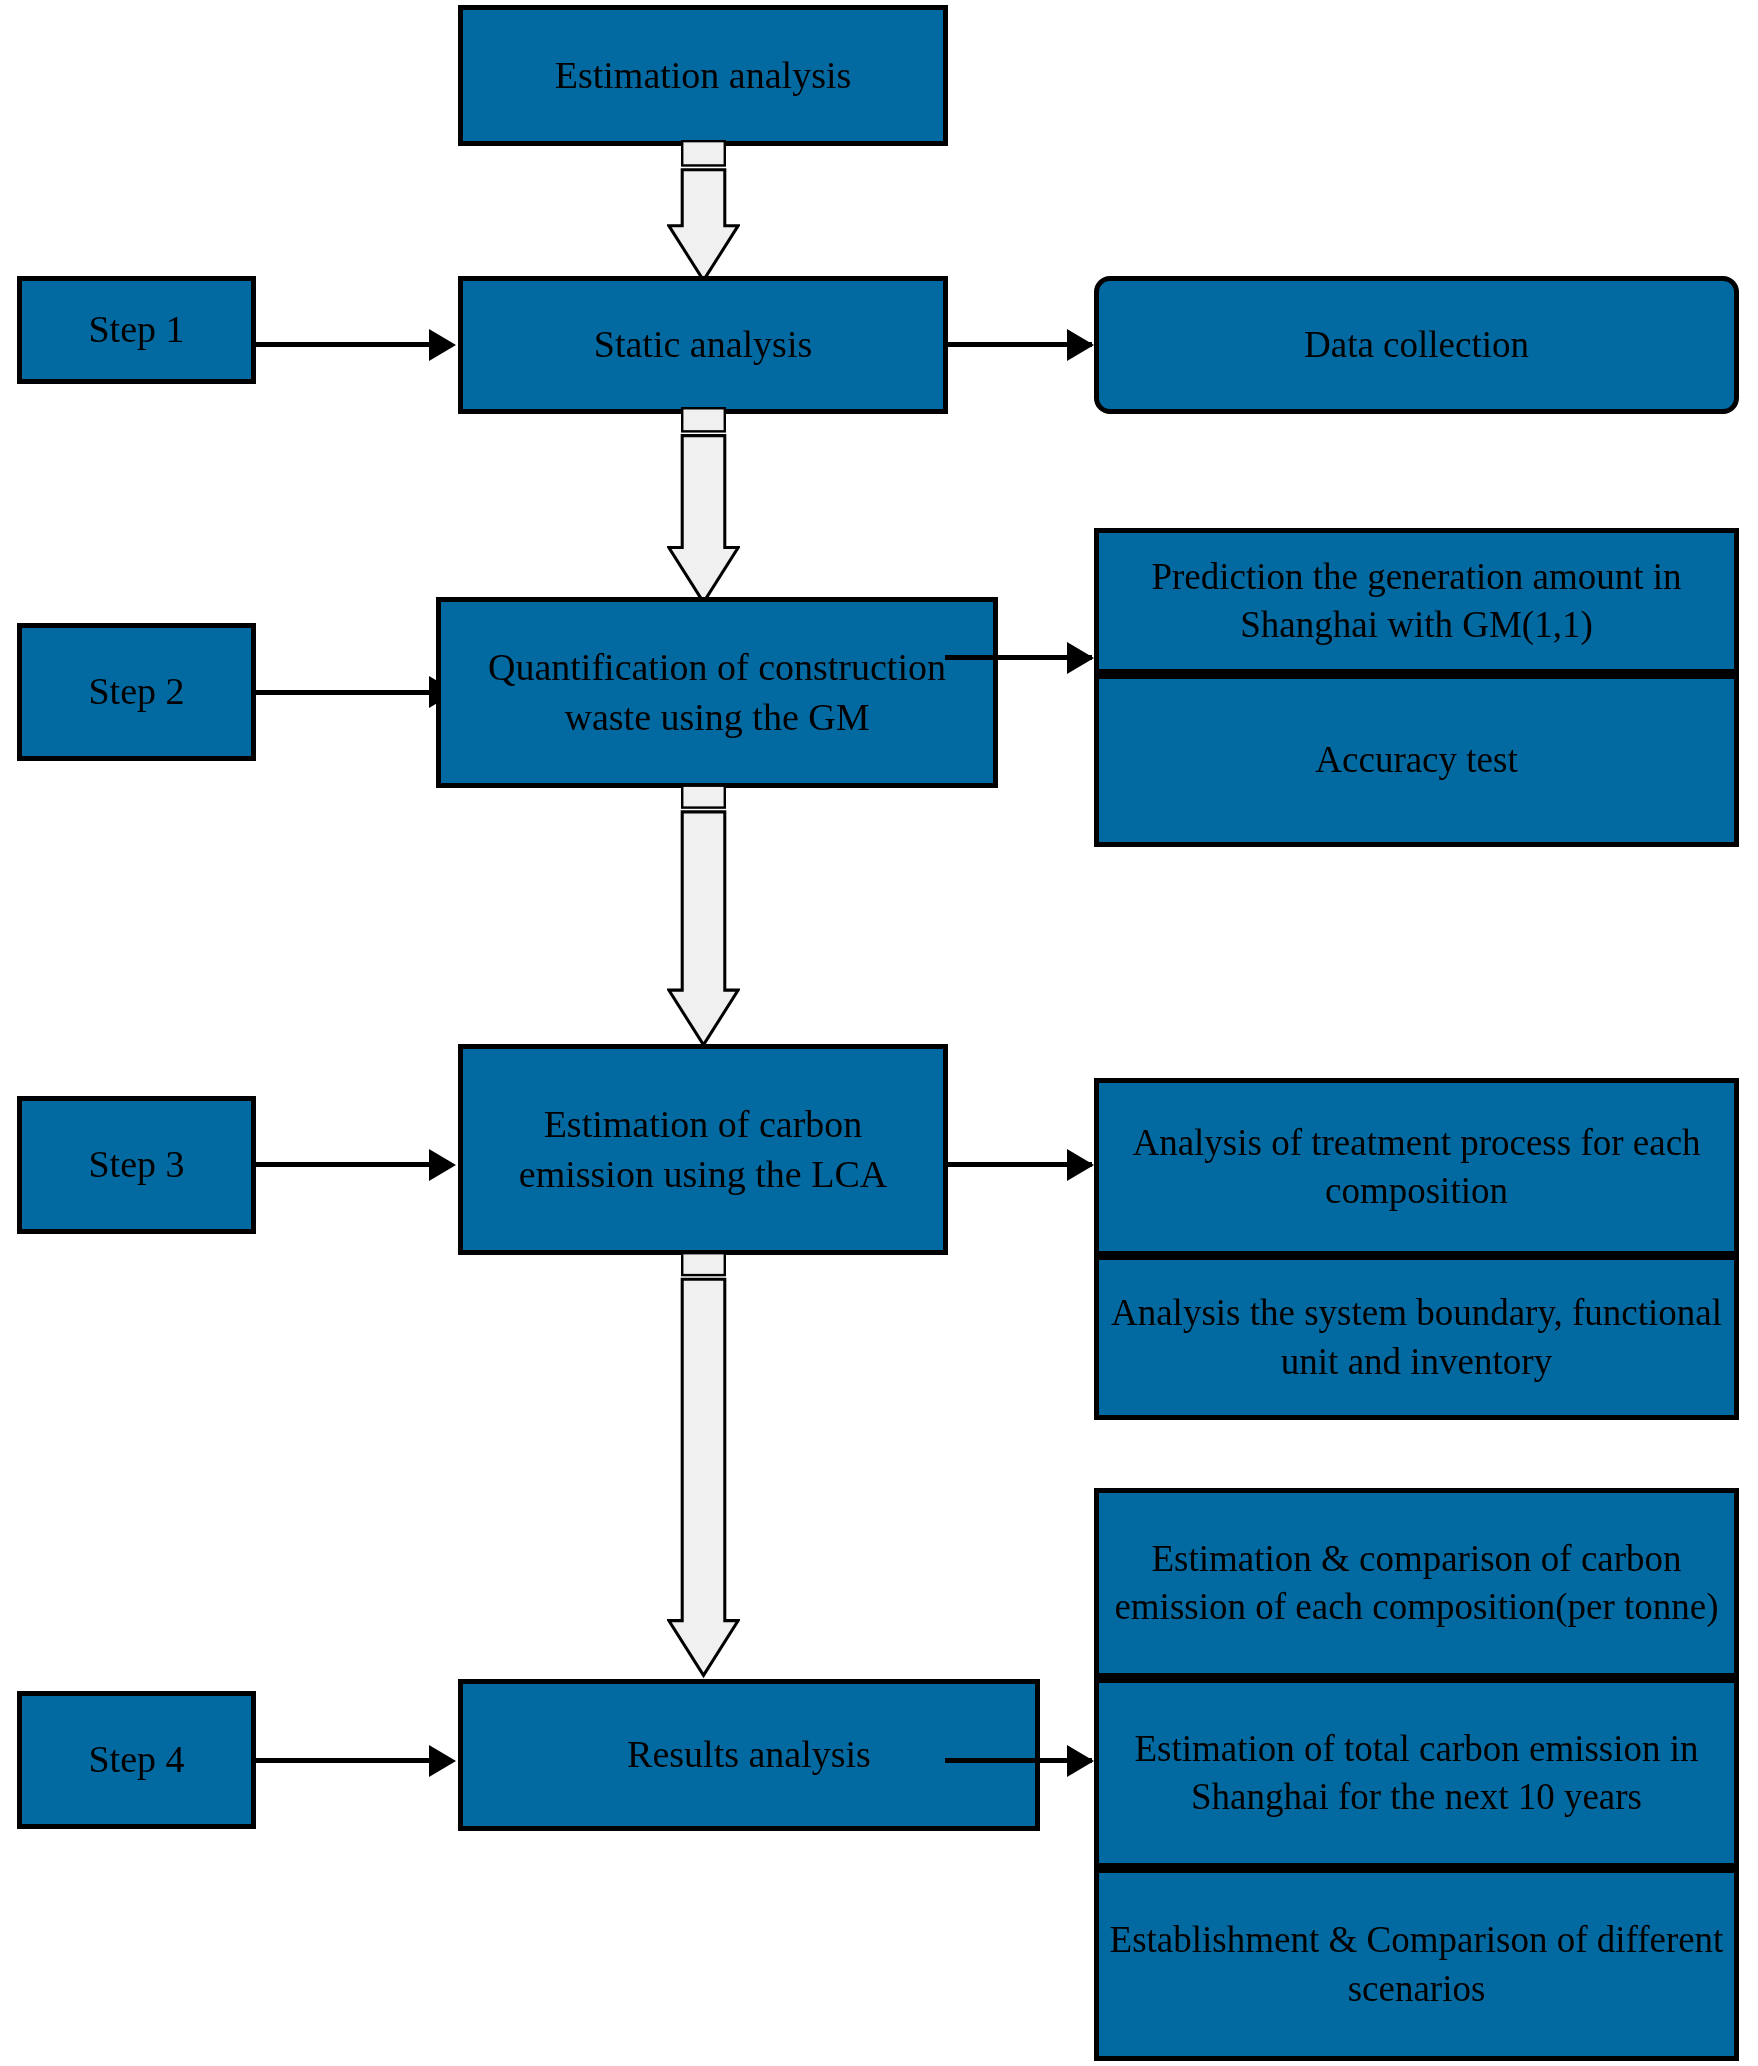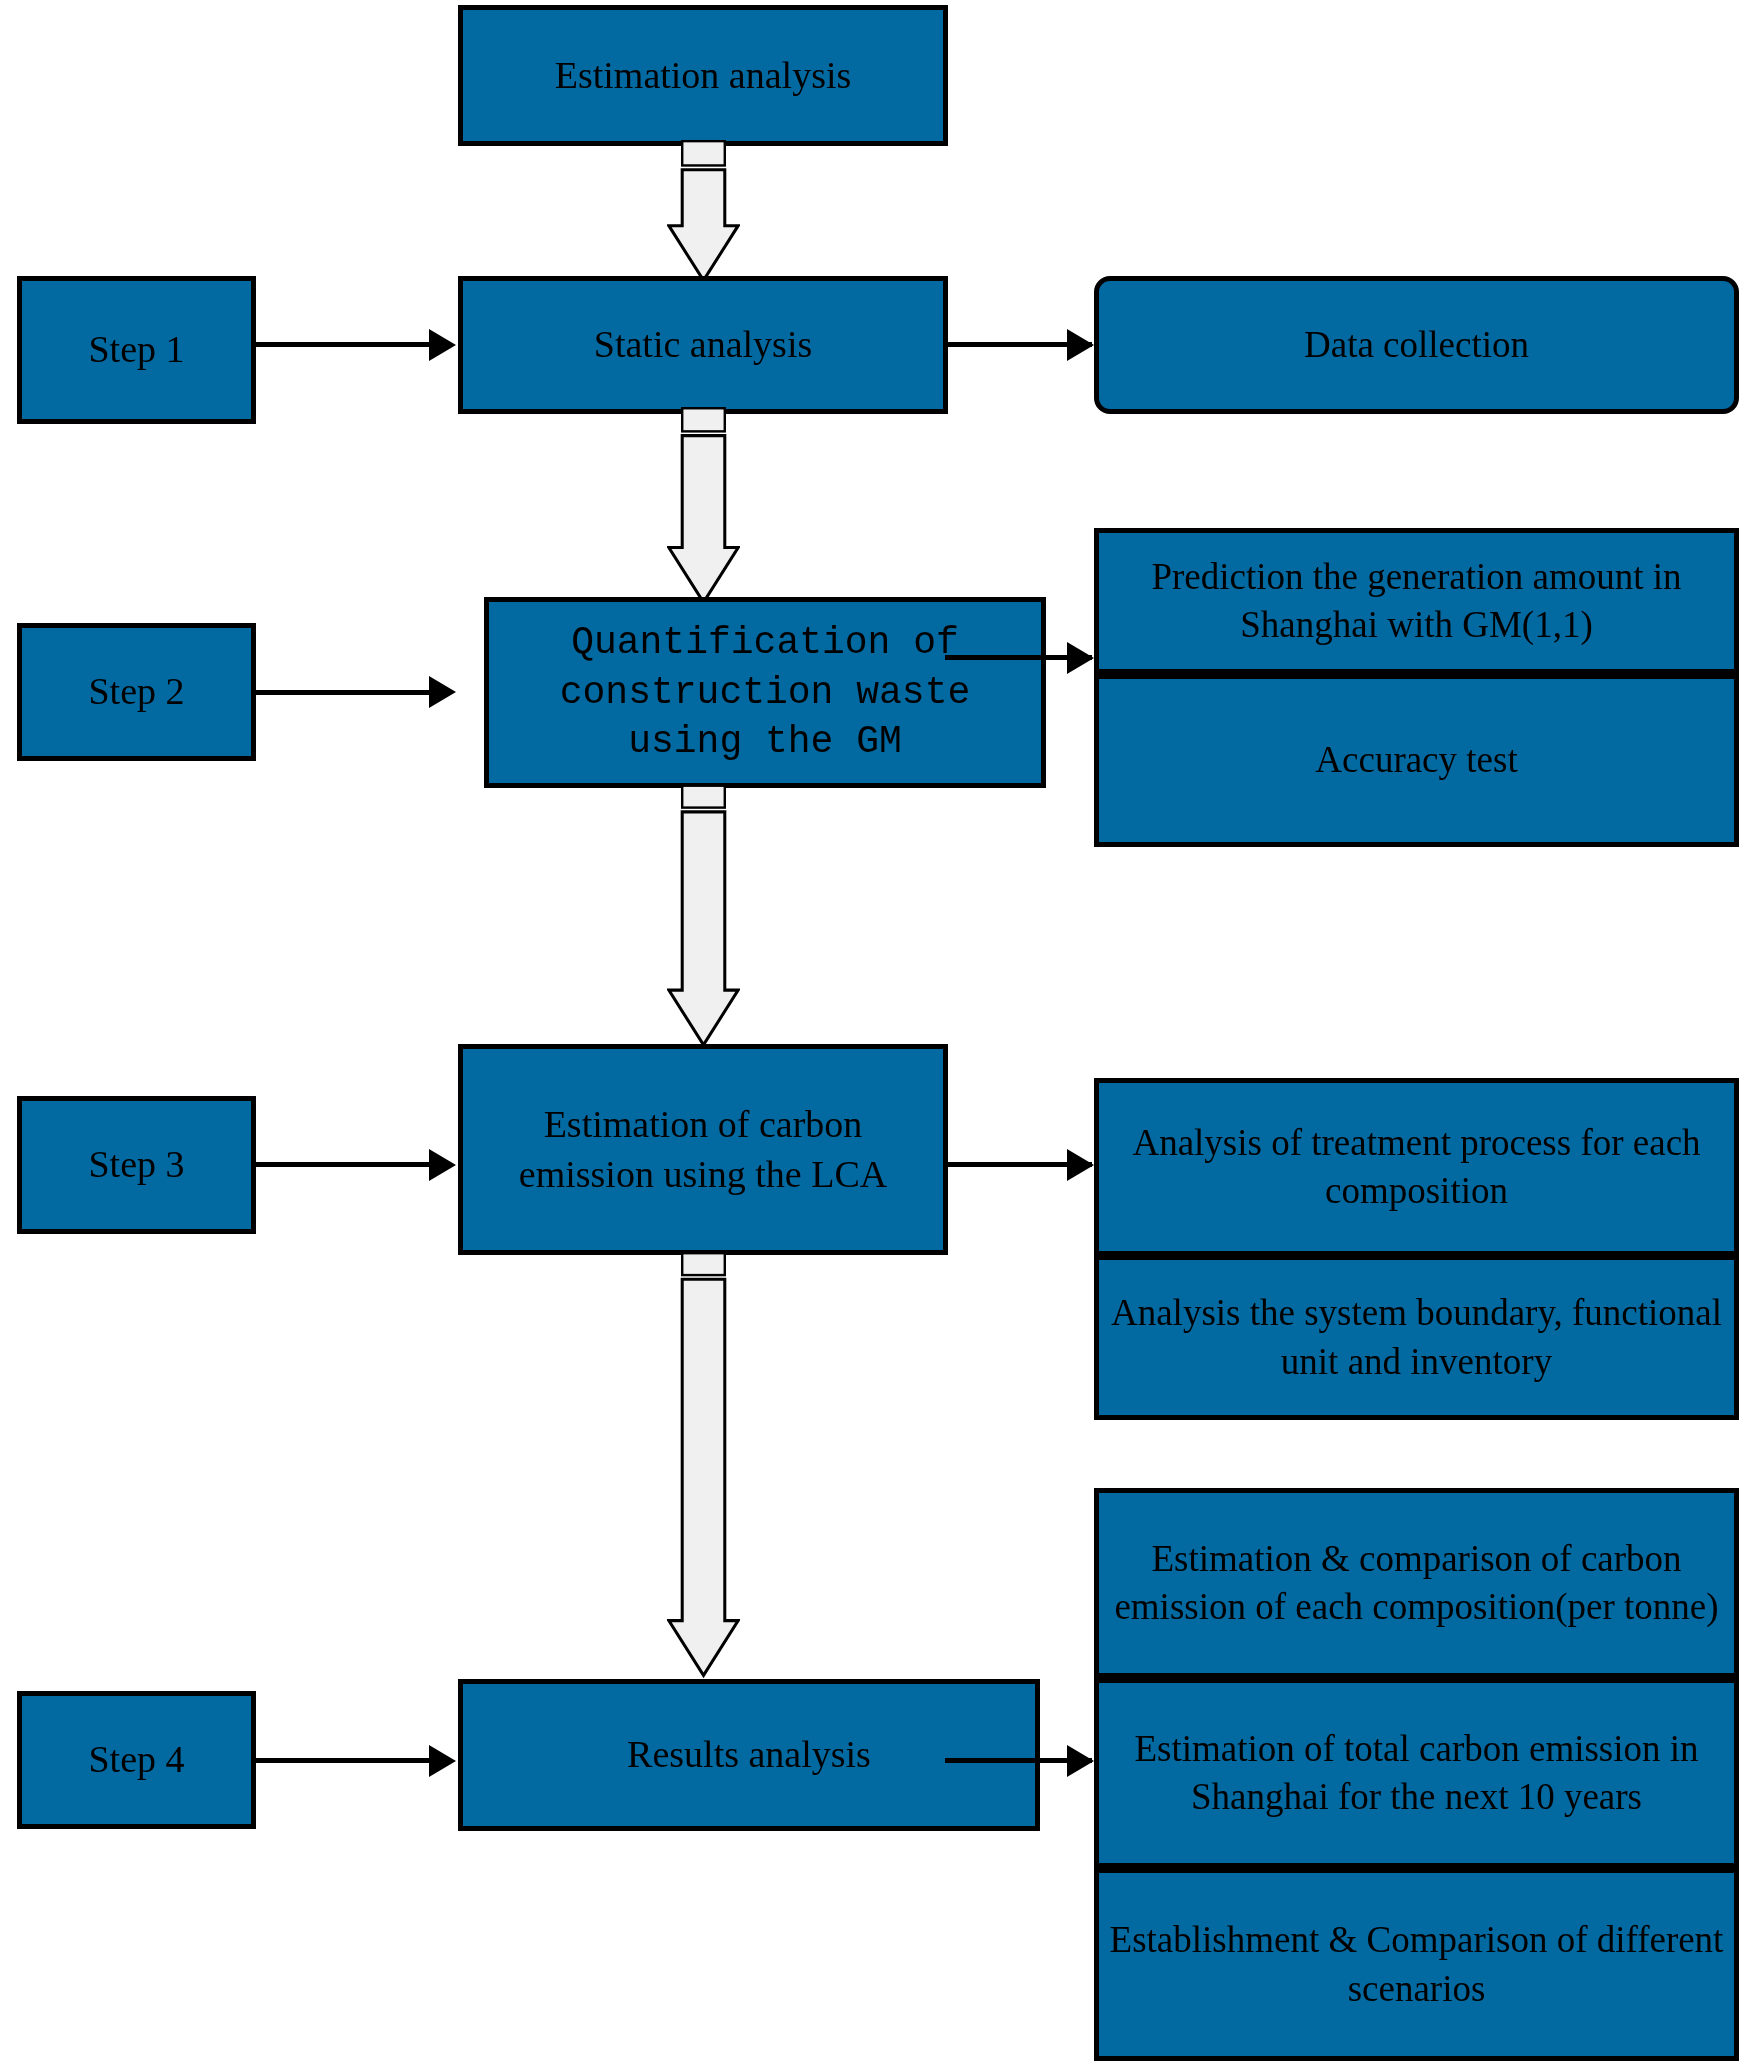--- a/index.html
+++ b/index.html
@@ -60,21 +60,21 @@
     <span>Estimation analysis</span>
   </div>
 
   <div class="blockarrow" style="left:667px; top:140px;">
     <svg width="73" height="144" viewBox="0 0 120 235" xmlns="http://www.w3.org/2000/svg">
       <rect x="25" y="1" width="70" height="40" fill="#f0f0f0" stroke="#000000" stroke-width="4"></rect>
       <path d="M 25 48 L 95 48 L 95 140 L 117 140 L 60 230 L 3 140 L 25 140 Z" fill="#f0f0f0" stroke="#000000" stroke-width="5" stroke-linejoin="miter"></path>
     </svg>
   </div>
 
-  <div class="box fs-step" style="left:17px; top:276px; width:239px; height:148px;">
+  <div class="box fs-step" style="left:17px; top:276px; width:239px; height:108px;">
     <span>Step 1</span>
   </div>
 
   <div class="hconn" style="left:255px; top:342px; width:176px;"></div>
   <div class="harrow-head" style="left:429px; top:329px;"></div>
 
   <div class="box fs-main" style="left:458px; top:276px; width:490px; height:138px;">
     <span>Static analysis</span>
   </div>
 
@@ -92,21 +92,21 @@
     </svg>
   </div>
 
   <div class="box fs-step" style="left:17px; top:623px; width:239px; height:138px;">
     <span>Step 2</span>
   </div>
 
   <div class="hconn" style="left:255px; top:690px; width:176px;"></div>
   <div class="harrow-head" style="left:429px; top:676px;"></div>
 
-  <div class="box fs-main" style="left:484px; top:597px; width:562px; height:191px;font-family:Liberation Mono, monospace;">
+  <div class="box fs-main" style="left:436px; top:597px; width:562px; height:191px;">
     <span>Quantification of construction waste using the GM</span>
   </div>
 
   <div class="hconn" style="left:945px; top:655px; width:147px;"></div>
   <div class="harrow-head" style="left:1067px; top:642px;"></div>
 
   <div class="box fs-right" style="left:1094px; top:528px; width:645px; height:146px;">
     <span>Prediction the generation amount in Shanghai with GM(1,1)</span>
   </div>
   <div class="box fs-right" style="left:1094px; top:674px; width:645px; height:173px;">

